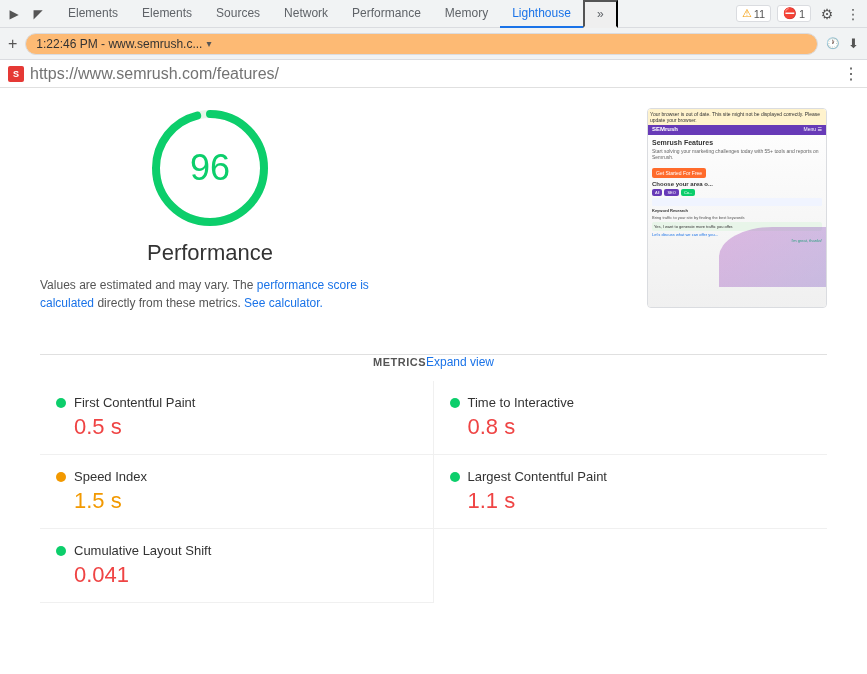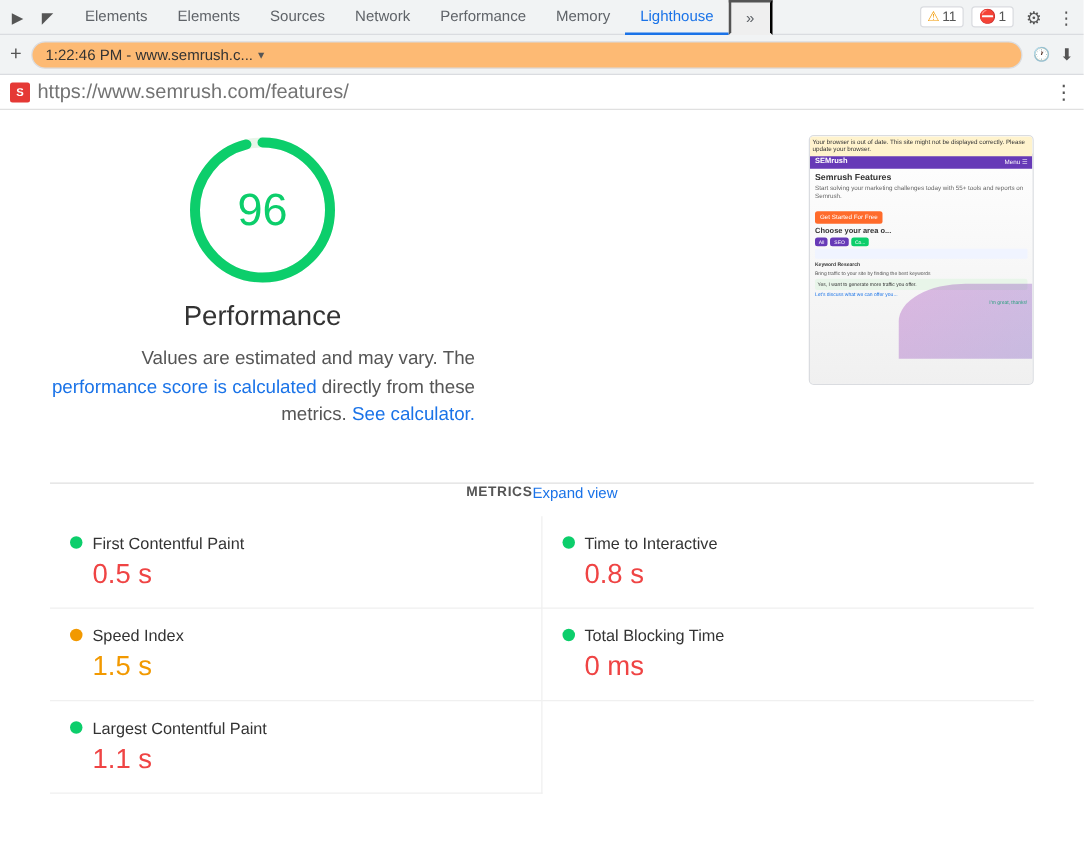--- a/index.html
+++ b/index.html
@@ -58,21 +58,21 @@
     .gauge-container { position: relative; width: 120px; height: 120px; margin-bottom: 12px; }
     .gauge-svg { transform: rotate(-90deg); }
     .gauge-bg { fill: none; stroke: #e8f5e9; stroke-width: 8; }
     .gauge-fill { fill: none; stroke: #0cce6b; stroke-width: 8; stroke-linecap: round; stroke-dasharray: 339.292; stroke-dashoffset: 13.572; }
     .gauge-score {
       position: absolute; top: 50%; left: 50%; transform: translate(-50%, -50%);
       font-size: 36px; font-weight: 300; color: #0cce6b;
     }
 
     .perf-title { font-size: 22px; font-weight: 400; color: #333; margin-bottom: 10px; }
-    .perf-desc { font-size: 15px; color: #555; max-width: 340px; line-height: 1.5; margin-bottom: 12px; text-align: right; }
+    .perf-desc { font-size: 12px; color: #555; max-width: 340px; line-height: 1.5; margin-bottom: 12px; text-align: left; }
     .perf-desc a { color: #1a73e8; text-decoration: none; }
 
     .legend { display: flex; align-items: center; gap: 16px; }
     .legend-item { display: flex; align-items: center; gap: 5px; font-size: 12px; color: #333; }
     .legend-tri { width: 0; height: 0; border-left: 5px solid transparent; border-right: 5px solid transparent; border-bottom: 9px solid #e53935; }
     .legend-sq { width: 10px; height: 10px; background: #f29900; border-radius: 1px; }
     .legend-circ { width: 10px; height: 10px; background: #0cce6b; border-radius: 50%; }
 
     
     .preview-box {
@@ -236,31 +236,31 @@
       <div class="metric-value green">0.8 s</div>
     </div>
 
     <div class="metric-item">
       <div class="metric-label-row">
         <div class="metric-dot orange"></div>
         <span class="metric-label">Speed Index</span>
       </div>
       <div class="metric-value orange">1.5 s</div>
     </div>
-    <div class="metric-item">
-      <div class="metric-label-row">
-        <div class="metric-dot green"></div>
-        <span class="metric-label">Total Blocking Time</span>
-      </div>
-      <div class="metric-value green">0 ms</div>
-    </div>
 
     <div class="metric-item">
       <div class="metric-label-row">
         <div class="metric-dot green"></div>
         <span class="metric-label">Largest Contentful Paint</span>
       </div>
       <div class="metric-value green">1.1 s</div>
     </div>
+    <div class="metric-item">
+      <div class="metric-label-row">
+        <div class="metric-dot green"></div>
+        <span class="metric-label">Cumulative Layout Shift</span>
+      </div>
+      <div class="metric-value green">0.041</div>
+    </div>
 
   </div>
 
 </div>
 
 </body></html>

